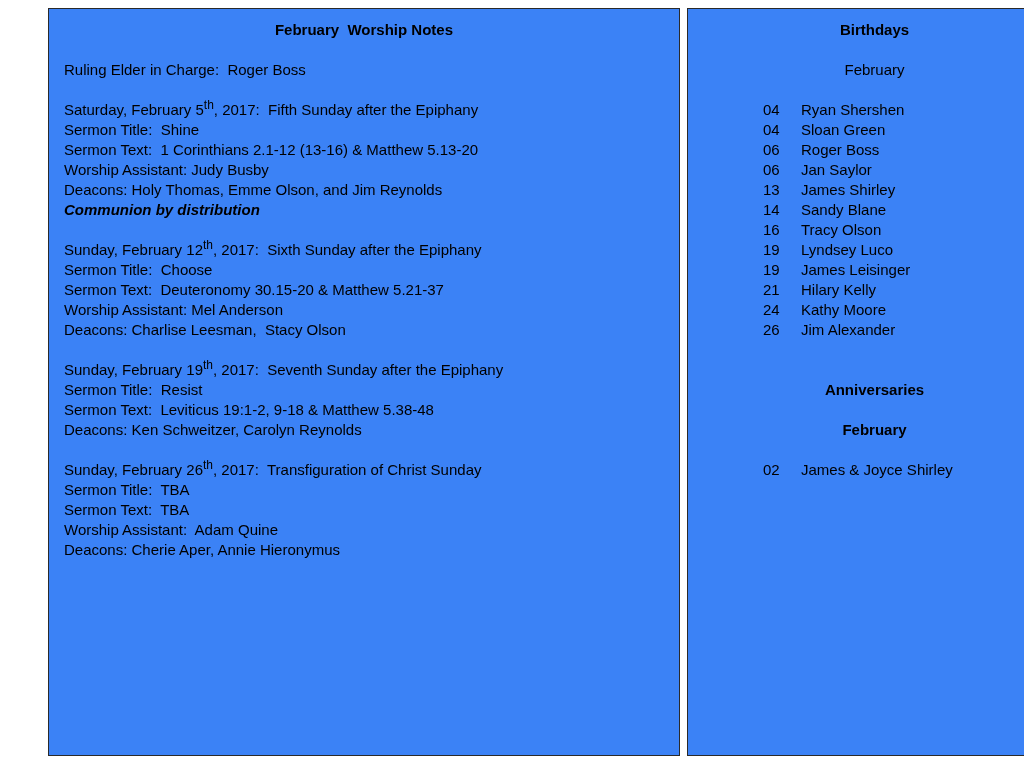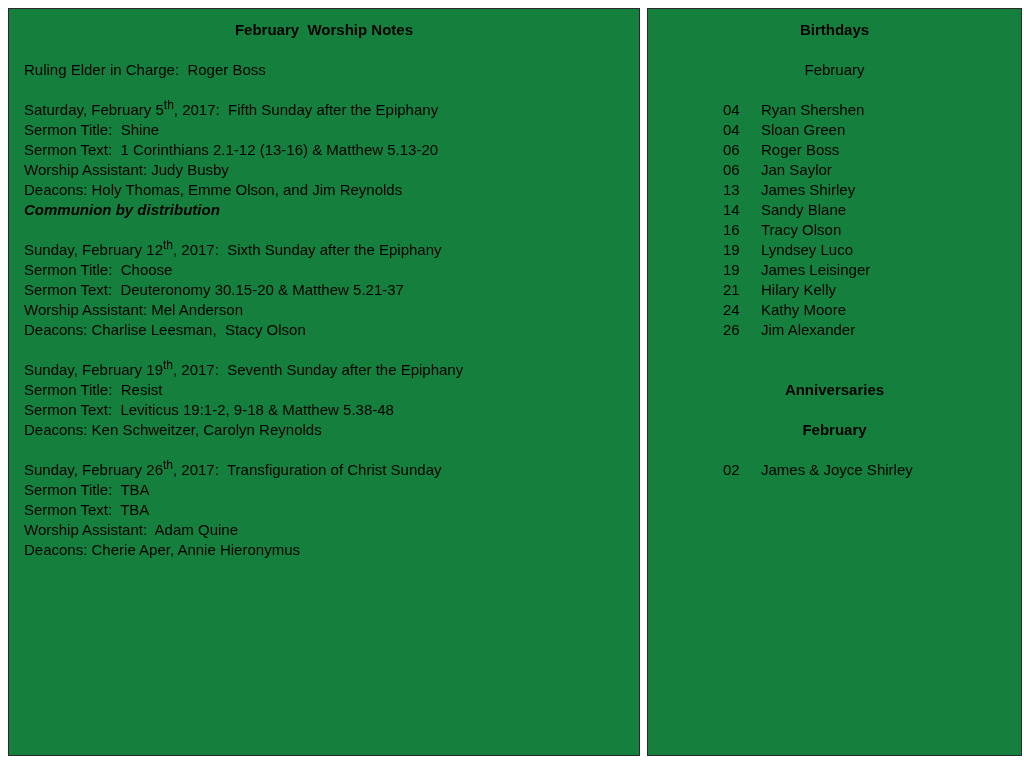--- a/index.html
+++ b/index.html
@@ -9,21 +9,22 @@
     font-family: "Liberation Sans", sans-serif;
     color: #000000;
     position: relative;
     overflow: hidden;
   }
   .panel {
     position: absolute;
     top: 8px;
     height: 748px;
     border: 1px solid #2a2a2a;
-    background: #15803d;
+    background: #3b82f6;
+    margin-left: 40px;
   }
   .panel-left  { left: 8px;   width: 632px; padding: 11px 15px; }
   .panel-right { left: 647px; width: 375px; padding: 11px 26px; }
 
   .line {
     font-size: 15px;
     line-height: 20px;
     white-space: pre-wrap;
   }
   .center { text-align: center; }

